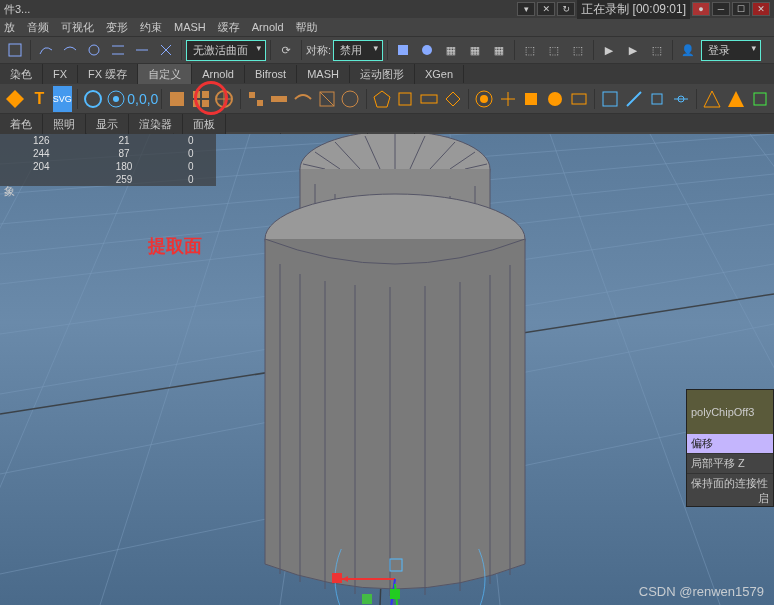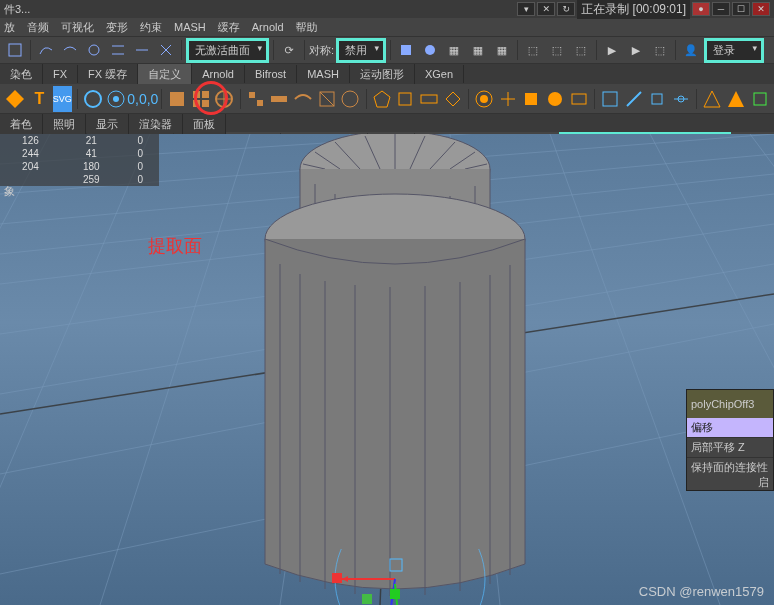--- a/index.html
+++ b/index.html
@@ -7,44 +7,44 @@
 .titlebar{height:18px;background:#3a3a3a;display:flex;align-items:center;padding:0 4px;justify-content:space-between}
 .titlebar .right{display:flex;gap:2px;align-items:center}
 .titlebar .btn{width:18px;height:14px;background:#2a2a2a;border:1px solid #555;display:flex;align-items:center;justify-content:center;font-size:9px}
 .titlebar .status{background:#2a2a2a;padding:1px 4px;font-size:12px}
 .titlebar .close{background:#922}
 .menubar{height:18px;background:#444;display:flex;align-items:center;padding:0 4px;gap:12px}
 .menubar span{font-size:11px;cursor:pointer}
 .toolbar1{height:28px;background:#444;border-top:1px solid #333;border-bottom:1px solid #333;display:flex;align-items:center;padding:0 4px;gap:2px}
 .sep{width:1px;height:20px;background:#333;margin:0 2px}
 .tbtn{width:22px;height:22px;display:flex;align-items:center;justify-content:center;cursor:pointer;border-radius:2px}
-.dropdown{background:#2a2a2a;border:3px solid #5eead4;padding:2px 16px 2px 6px;font-size:11px;position:relative;min-width:80px}
+.dropdown{background:#2a2a2a;border:1px solid #5eead4;padding:2px 16px 2px 6px;font-size:11px;position:relative;min-width:80px}
 .dropdown::after{content:"▾";position:absolute;right:4px;font-size:9px}
 .tabs{height:20px;background:#3a3a3a;display:flex;align-items:center;padding:0}
 .tab{padding:3px 10px;background:#3a3a3a;border-right:1px solid #2a2a2a;cursor:pointer;font-size:11px}
 .tab.active{background:#555}
 .shelf{height:30px;background:#444;border-bottom:1px solid #333;display:flex;align-items:center;padding:0 4px;gap:3px;position:relative}
 .sbtn{width:26px;height:26px;display:flex;align-items:center;justify-content:center;cursor:pointer}
 .circled{position:absolute;left:194px;top:-3px;width:34px;height:34px;border:3px solid #e33;border-radius:50%;pointer-events:none;z-index:10}
 .tabs2{height:18px;background:#3a3a3a;display:flex;align-items:flex-start}
 .viewtoolbar{height:22px;background:#444;border-bottom:1px solid #333;display:flex;align-items:center;padding:0 4px;gap:2px}
 .vbtn{width:18px;height:18px;display:flex;align-items:center;justify-content:center;cursor:pointer;font-size:10px}
 .numfield{background:#2a2a2a;border:1px solid #555;padding:1px 4px;font-size:10px;width:38px}
 .viewport{position:absolute;left:0;top:134px;right:0;bottom:0;background:linear-gradient(180deg,#5a7a9a 0%,#6a8aaa 40%,#4a6a8a 100%);overflow:hidden}
 .grid{position:absolute;inset:0}
 .grid line{stroke:#7a9abb;stroke-width:1;opacity:0.5}
 .grid .axis{stroke:#333;stroke-width:1.5;opacity:0.8}
-.outliner{position:absolute;left:0;top:0;width:159px;background:rgba(58,58,58,0.7);font-size:10px}
+.outliner{position:absolute;left:0;top:0;width:216px;background:rgba(58,58,58,0.7);font-size:10px}
 .outliner table{width:100%;border-collapse:collapse}
 .outliner td{padding:1px 6px;text-align:center;font-size:10px;color:#ddd}
-.annot{position:absolute;left:148px;top:100px;color:#e33;font-size:18px;font-weight:normal}
+.annot{position:absolute;left:148px;top:100px;color:#e33;font-size:18px;font-weight:bold}
 .cylinder{position:absolute;left:235px;top:-10px}
 .gizmo{position:absolute;left:330px;top:415px}
 .attr{position:absolute;right:0;top:255px;width:88px;background:#444;border:1px solid #222;font-size:10px}
-.attr .hdr{background:#5a5a3a;padding:8px 4px}
+.attr .hdr{background:#5a5a3a;padding:16px 4px}
 .attr .hdr2{background:#c4b5fd;color:#222;padding:2px 4px}
 .attr .row{padding:2px 4px;border-top:1px solid #333}
 .watermark{position:absolute;right:10px;bottom:6px;color:#ddd;font-size:13px;opacity:0.85}
 .ico{width:16px;height:16px}
 </style>
 </head>
 <body>
 
 <div class="titlebar">
   <span>件3...</span>
@@ -437,21 +437,21 @@
   <div class="outliner">
     <table>
       <tbody>
           <tr>
             <td>126</td>
             <td>21</td>
             <td>0</td>
           </tr>
       <tr>
             <td>244</td>
-            <td>41</td>
+            <td>87</td>
             <td>0</td>
           </tr>
       <tr>
             <td>204</td>
             <td>180</td>
             <td>0</td>
           </tr>
       <tr>
             <td></td>
             <td>259</td>

